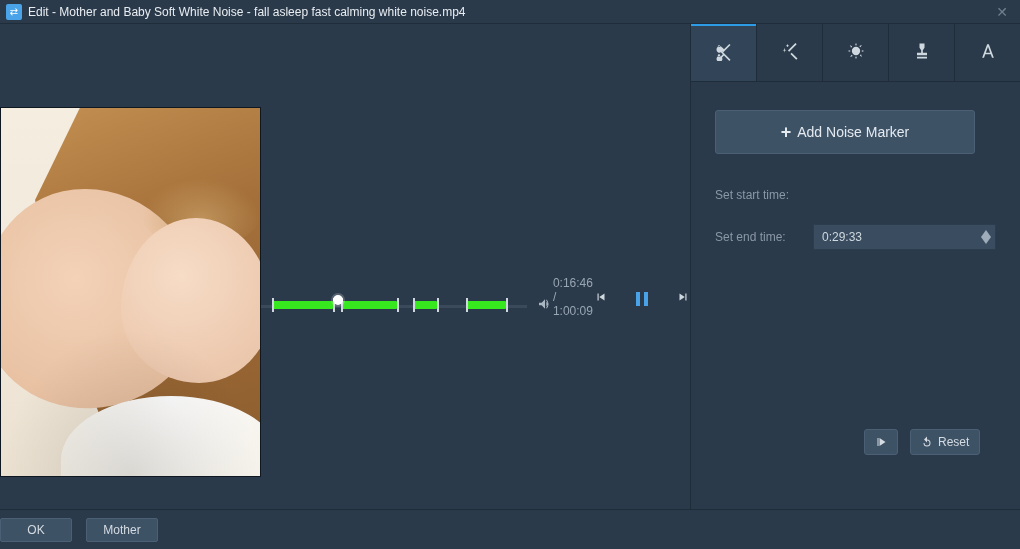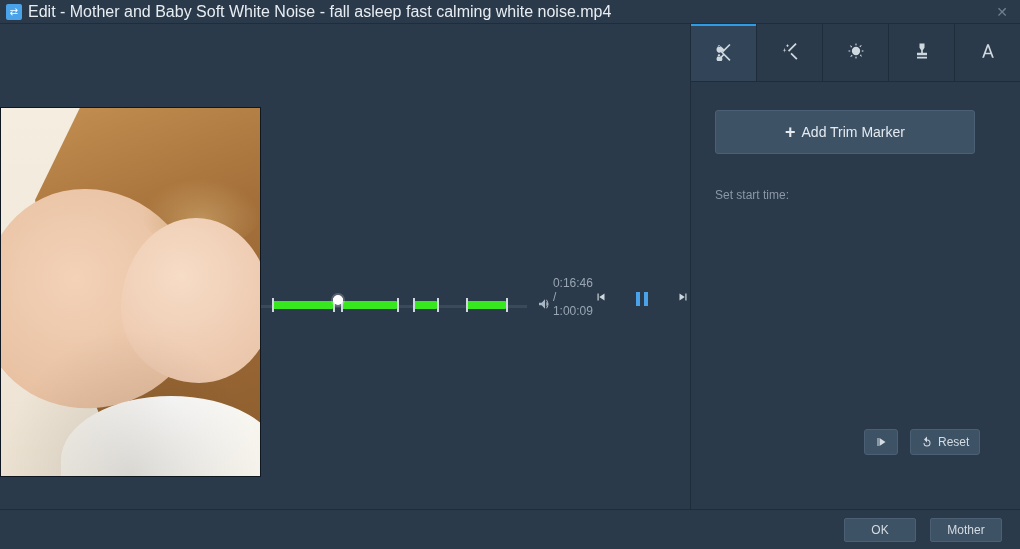--- a/index.html
+++ b/index.html
@@ -22,21 +22,21 @@
     border-bottom: 1px solid #1f2c39;
   }
   .app-icon {
     width: 16px; height: 16px;
     background: #4aa3e8;
     border-radius: 2px;
     margin-right: 6px;
     display: flex; align-items: center; justify-content: center;
   }
   .app-icon span { color: #fff; font-size: 10px; line-height: 1; }
-  .title-text { color: #e8edf2; font-size: 16px; flex: 1; }
+  .title-text { color: #e8edf2; font-size: 12px; flex: 1; }
   .close-x { color: #6e7f8e; font-size: 14px; padding: 0 6px; cursor: pointer; }
   .content { display: flex; height: 525px; }
   .left {
     width: 690px;
     display: flex;
     flex-direction: row;
     align-items: center;
     padding: 10px 0 0 0;
   }
   .video-box {
@@ -182,21 +182,21 @@
     border-radius: 3px;
     display: flex; align-items: center; justify-content: center;
     gap: 5px; color: #d4dbe2; font-size: 12px;
     cursor: pointer;
   }
   .small-btn svg { fill: #d4dbe2; }
   .footer {
     position: absolute; bottom: 0; left: 0; right: 0;
     height: 40px;
     border-top: 1px solid #1f2c39;
-    display: flex; align-items: center; justify-content: flex-end;
+    display: flex; align-items: center; 
     padding-right: 18px; gap: 14px;
     background: #2b3a4a;
   }
   .footer .btn {
     width: 72px; height: 24px;
     background: #3e5266;
     border: 1px solid #4b6074;
     border-radius: 2px;
     display: flex; align-items: center; justify-content: center;
     color: #d4dbe2; font-size: 12px; cursor: pointer;
@@ -306,27 +306,41 @@
           <svg width="20" height="20" viewBox="0 0 24 24">
               <path d="M11 4h2l6 16h-2.2l-1.5-4H8.7l-1.5 4H5zM9.4 14h5.2L12 7z"></path>
             </svg>
         </span>
       </div>
     </div>
 
     <div class="panel-body">
       <div class="add-btn">
         <span class="plus">+</span>
-        <span>Add Trim Marker</span>
+        <span>Add Noise Marker</span>
       </div>
 
       <div class="time-field-row" style="margin-top:34px;">
         <div class="time-label">Set start time:</div>
       </div>
 
+      <div class="time-field-row">
+        <div class="time-label">Set end time:</div>
+        <div class="time-input">
+          <span>0:29:33</span>
+          <span class="spin-controls">
+            <svg viewBox="0 0 10 7">
+                <path d="M5 0 10 7H0z"></path>
+              </svg>
+            <svg viewBox="0 0 10 7">
+                <path d="M5 7 0 0h10z"></path>
+              </svg>
+          </span>
+        </div>
+      </div>
     </div>
   </div>
 
 </div>
 
 <div class="bottom-right-controls">
   <div class="small-btn" style="min-width:34px;padding:0;">
     <svg width="14" height="12" viewBox="0 0 24 24">
         <path d="M5 4h2v16H5zM9 4l12 8-12 8z"></path>
       </svg>

